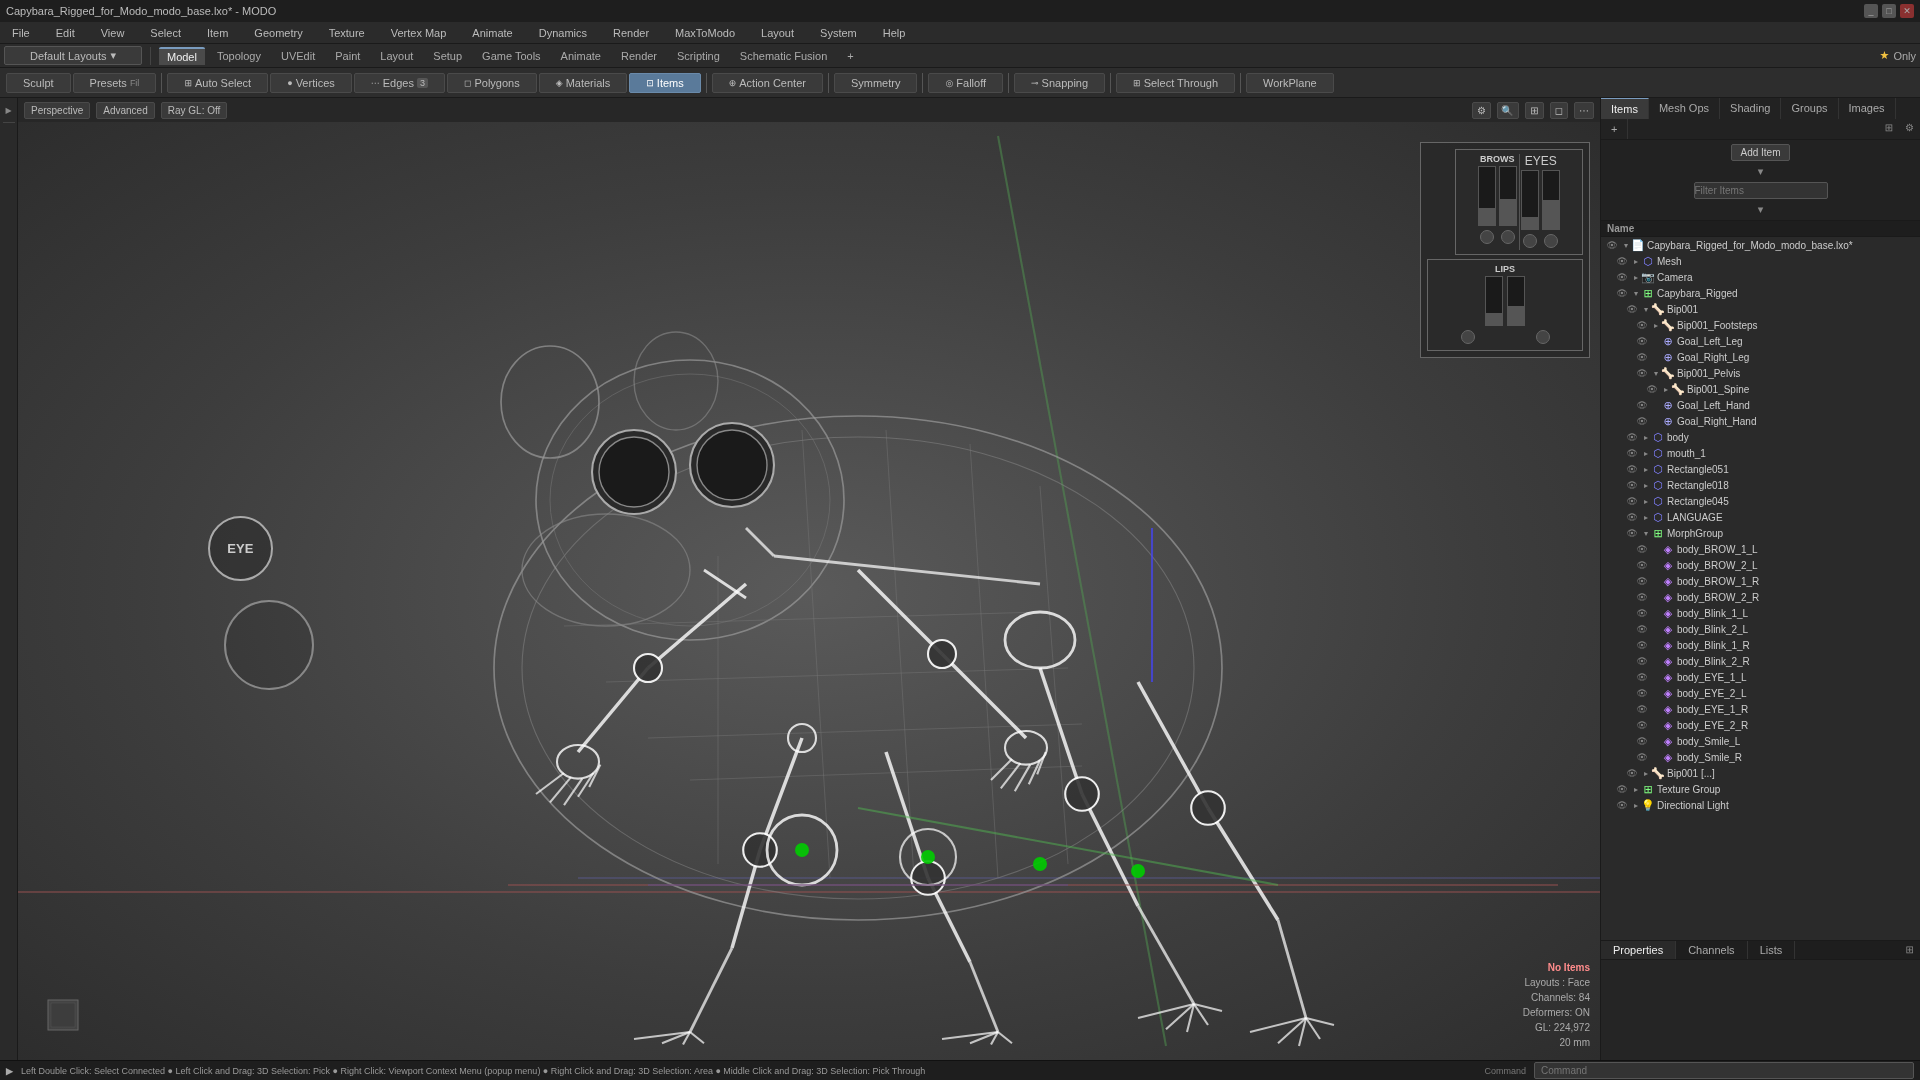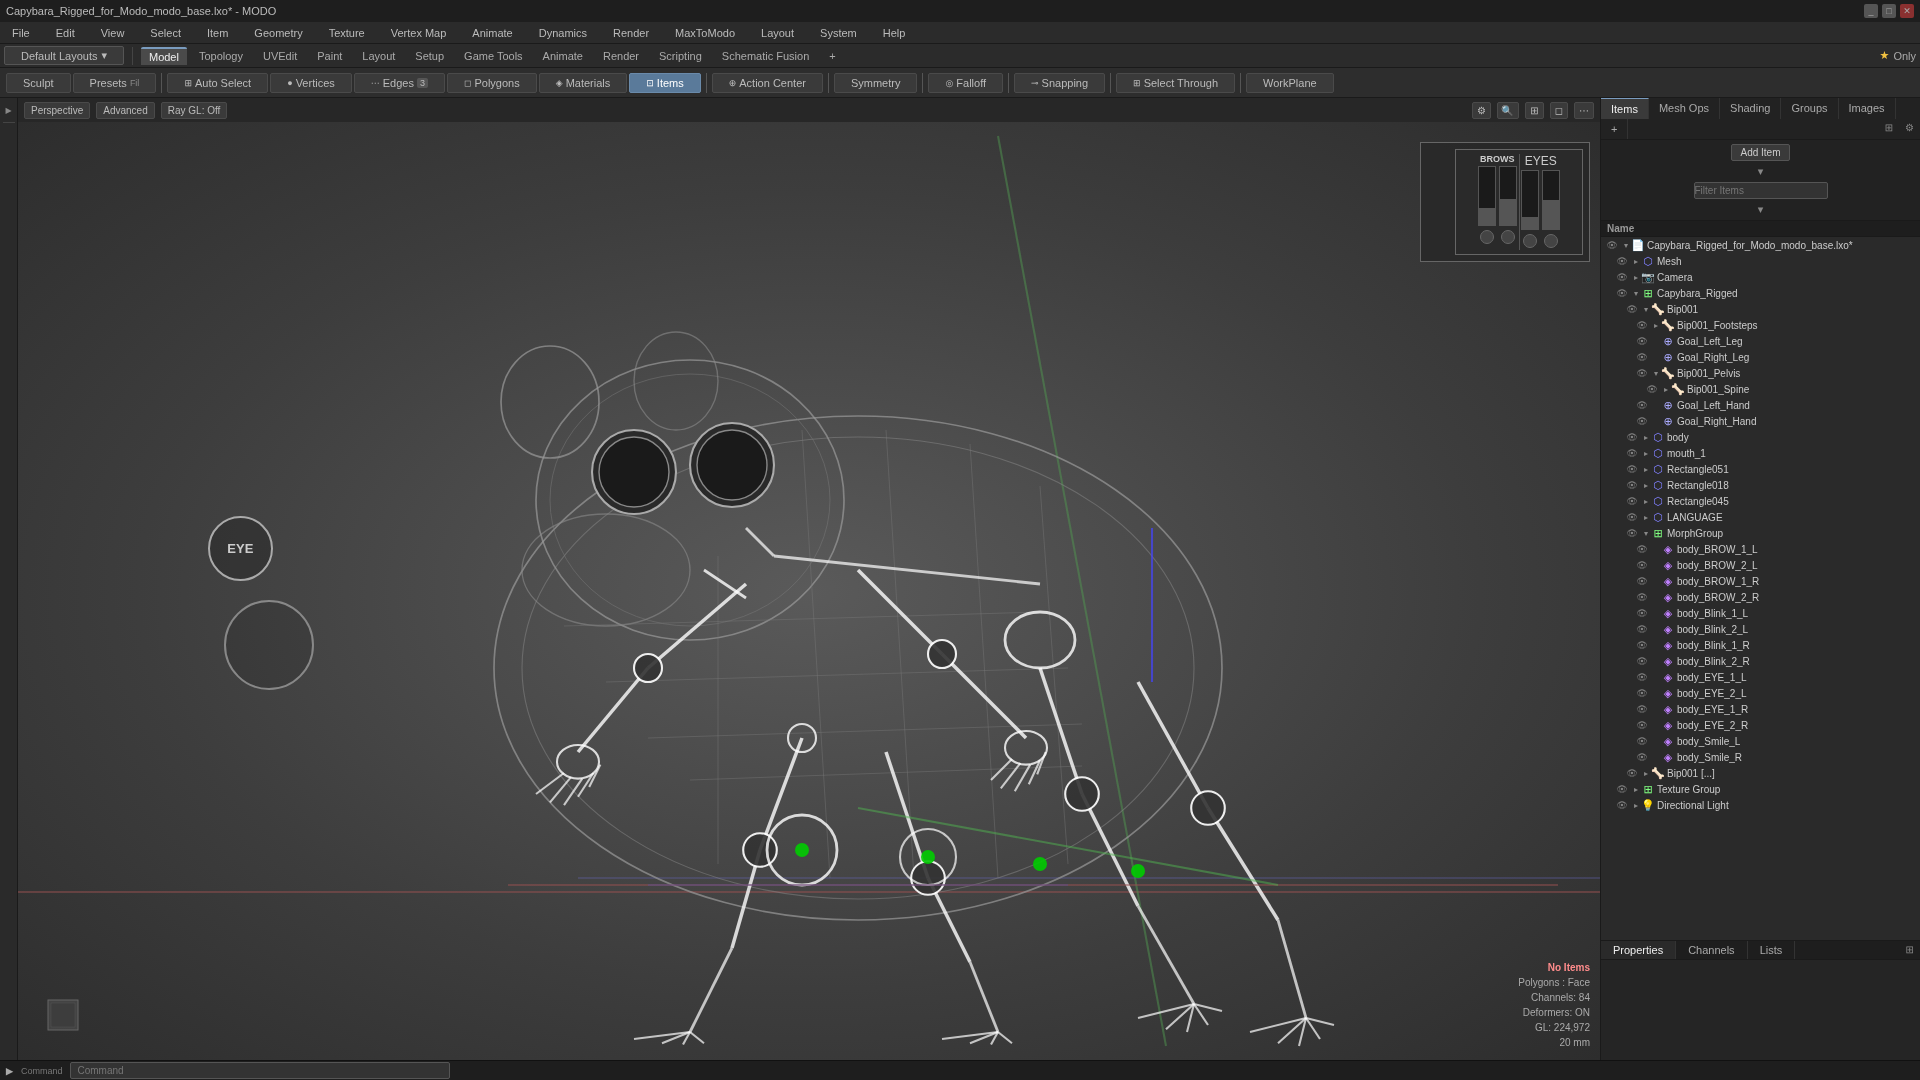--- a/index.html
+++ b/index.html
@@ -12,21 +12,21 @@
     #title-bar .win-btn { width: 14px; height: 14px; border-radius: 2px; background: #555; border: none; cursor: pointer; font-size: 9px; color: #aaa; display: flex; align-items: center; justify-content: center; }
 
     
     #menu-bar { background: #2b2b2b; height: 22px; display: flex; align-items: center; padding: 0 4px; gap: 10px; border-bottom: 1px solid #1a1a1a; }
     .menu-item { padding: 2px 8px; color: #bbb; cursor: pointer; font-size: 11px; border-radius: 2px; }
 
     
     #layouts-bar { background: #2b2b2b; height: 24px; display: flex; align-items: center; padding: 0 4px; gap: 2px; border-bottom: 1px solid #1a1a1a; justify-content: space-between; }
     #layouts-bar .left { display: flex; align-items: center; gap: 4px; }
     #layouts-bar .right { display: flex; align-items: center; gap: 4px; }
-    .layout-btn { padding: 2px 16px; color: #bbb; cursor: pointer; font-size: 11px; border-radius: 2px; background: #3a3a3a; border: 1px solid #555; }
+    .layout-btn { padding: 2px 25px; color: #bbb; cursor: pointer; font-size: 11px; border-radius: 2px; background: #3a3a3a; border: 1px solid #555; }
     .tab-btn { padding: 2px 8px; color: #aaa; cursor: pointer; font-size: 11px; border-radius: 2px 2px 0 0; }
     .tab-btn.active { background: #4a4a4a; color: #eee; border-top: 2px solid #7a9cbf; }
 
     
     #toolbar { background: #2d2d2d; height: 30px; display: flex; align-items: center; padding: 0 6px; gap: 2px; border-bottom: 1px solid #1a1a1a; }
     .tool-btn { padding: 3px 16px; color: #bbb; cursor: pointer; font-size: 11px; border-radius: 2px; background: #3a3a3a; border: 1px solid #4a4a4a; display: flex; align-items: center; gap: 3px; white-space: nowrap; }
     .tool-btn.active { background: #5a7a9a; color: #fff; border-color: #6a8aaa; }
     .tool-sep { width: 1px; height: 20px; background: #555; margin: 0 3px; }
 
     
@@ -273,20 +273,35 @@
                 <div style="width:18px;height:60px;background:#1a1a1a;border:1px solid #555;position:relative;">
                   <div style="position:absolute;bottom:0;left:0;right:0;height:50%;background:#555;"></div>
                 </div>
               </div>
               <div style="display:flex;justify-content:space-around;padding:2px 0;">
                 <div style="width:14px;height:14px;border-radius:50%;background:#444;border:1px solid #666;"></div>
                 <div style="width:14px;height:14px;border-radius:50%;background:#444;border:1px solid #666;"></div>
               </div>
             </div>
           </div>
+          <div style="border:1px solid #666;background:#2a2a2a;padding:4px 2px;margin-top:4px;">
+            <div style="font-size:9px;color:#ccc;font-weight:bold;text-align:center;">LIPS</div>
+            <div style="display:flex;justify-content:center;gap:4px;padding:2px 0;">
+              <div style="width:18px;height:50px;background:#1a1a1a;border:1px solid #555;position:relative;">
+                <div style="position:absolute;bottom:0;left:0;right:0;height:25%;background:#555;"></div>
+              </div>
+              <div style="width:18px;height:50px;background:#1a1a1a;border:1px solid #555;position:relative;">
+                <div style="position:absolute;bottom:0;left:0;right:0;height:40%;background:#555;"></div>
+              </div>
+            </div>
+            <div style="display:flex;justify-content:space-around;padding:2px 0;">
+              <div style="width:14px;height:14px;border-radius:50%;background:#444;border:1px solid #666;"></div>
+              <div style="width:14px;height:14px;border-radius:50%;background:#444;border:1px solid #666;"></div>
+            </div>
+          </div>
         </div>
 
         <div style="position:absolute;top:42%;left:12%;color:#ccc;font-size:13px;font-weight:bold;border:2px solid #aaa;width:65px;height:65px;display:flex;align-items:center;justify-content:center;border-radius:50%;background:rgba(0,0,0,0.2);">
           <span>EYE</span>
         </div>
 
         <div style="position:absolute;top:51%;left:13%;color:#aaa;font-size:10px;border:2px solid #888;width:90px;height:90px;display:flex;align-items:center;justify-content:center;border-radius:50%;background:rgba(0,0,0,0.1);"></div>
 
         <svg id="capybara-svg" viewBox="0 0 1130 650" preserveAspectRatio="xMidYMid meet" style="position:absolute;top:0;left:0;width:100%;height:100%;">
 
@@ -403,21 +418,21 @@
 
           <line x1="810" y1="280" x2="810" y2="390" stroke="#4444ff" stroke-width="1.5" opacity="0.7"></line>
 
           <line x1="350" y1="535" x2="1100" y2="535" stroke="rgba(150,80,80,0.5)" stroke-width="1.5"></line>
           <line x1="600" y1="480" x2="900" y2="535" stroke="rgba(80,180,80,0.5)" stroke-width="1.5"></line>
           <line x1="450" y1="535" x2="750" y2="535" stroke="rgba(80,80,180,0.4)" stroke-width="1"></line>
         </svg>
 
         <div id="viewport-stats">
           <div style="color:#ff8c8c;font-weight:bold;">No Items</div>
-          <div>Polygons : Face</div>
+          <div>Layouts : Face</div>
           <div>Channels: 84</div>
           <div>Deformers: ON</div>
           <div>GL: 224,972</div>
           <div>20 mm</div>
         </div>
 
         <div id="axes">
           <svg width="50" height="50" viewBox="0 0 50 50">
             <rect x="10" y="10" width="30" height="30" fill="rgba(80,80,80,0.6)" stroke="#666" stroke-width="1"></rect>
             <rect x="13" y="13" width="24" height="24" fill="rgba(60,60,60,0.8)" stroke="#555" stroke-width="0.5"></rect>
@@ -703,15 +718,16 @@
       </div>
       <div style="padding:8px;color:#777;font-size:10px;">
         
       </div>
     </div>
   </div>
 </div>
 
 <div id="status-bar">
   <span style="color:#aaa;font-size:9px;font-weight:bold;">▶</span>
+  <span class="status-text">Left Double Click: Select Connected ● Left Click and Drag: 3D Selection: Pick ● Right Click: Viewport Context Menu (popup menu) ● Right Click and Drag: 3D Selection: Area ● Middle Click and Drag: 3D Selection: Pick Through</span>
   <span style="color:#777;font-size:9px;">Command</span>
   <input class="command-input" type="text" style="background: rgb(51, 51, 51); border: 1px solid rgb(85, 85, 85); color: rgb(204, 204, 204); padding: 2px 6px; font-size: 10px; width: 380px; border-radius: 2px; outline: none;" placeholder="Command">
 </div>
 
 </body></html>

